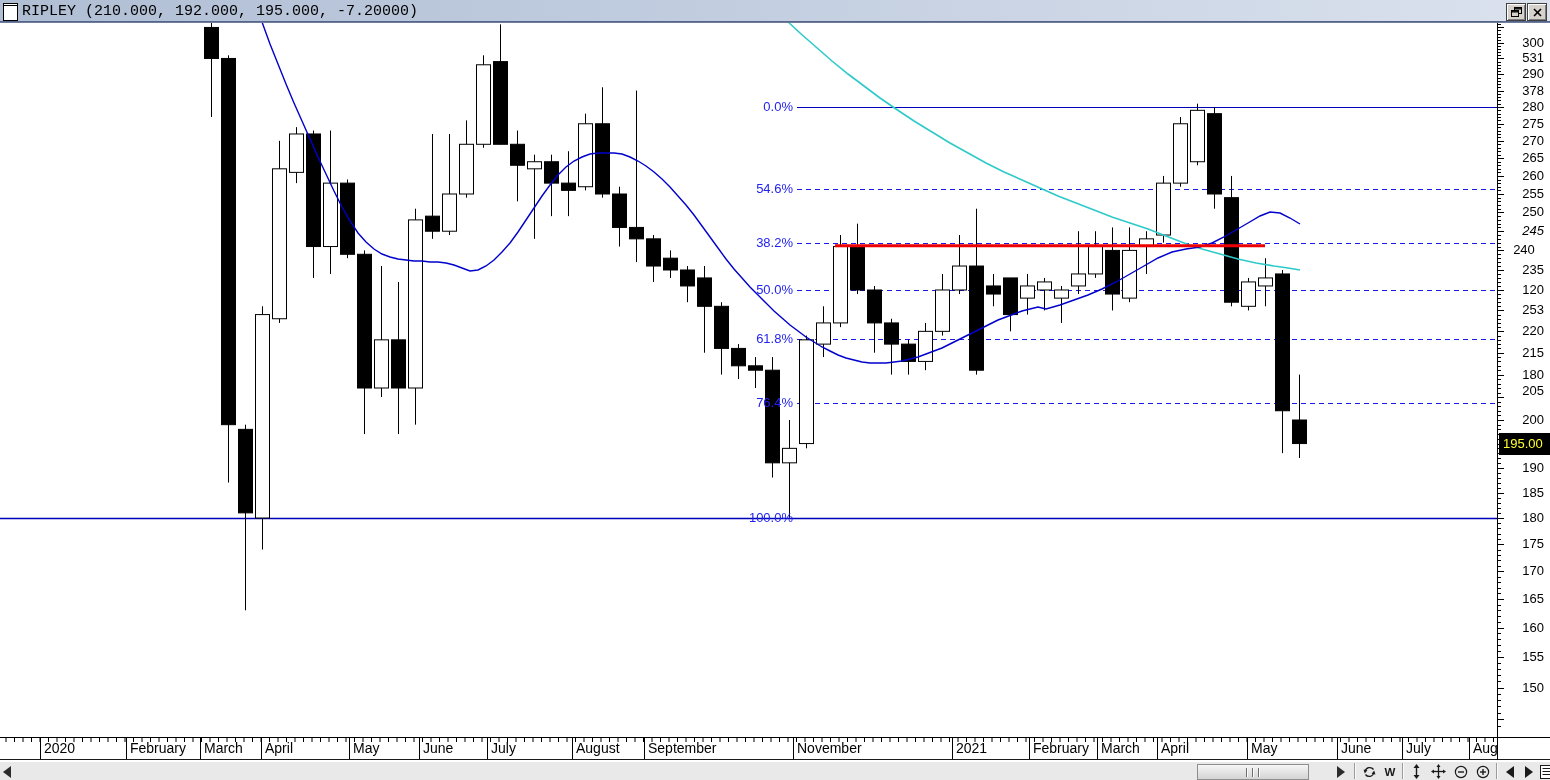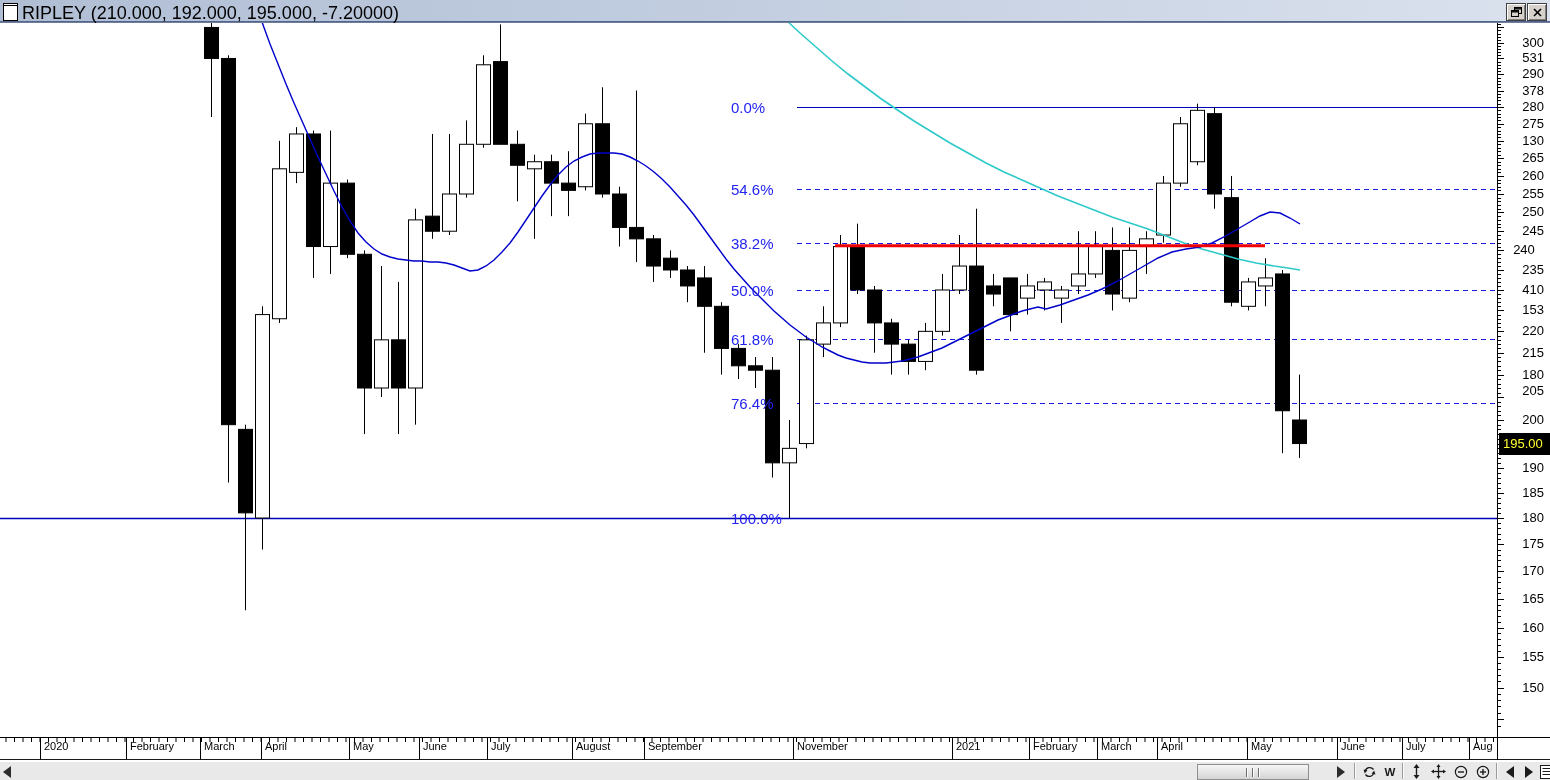--- a/index.html
+++ b/index.html
@@ -3,30 +3,30 @@
 <meta charset="utf-8">
 <style>
   html,body{margin:0;padding:0;}
   body{width:1550px;height:780px;position:relative;overflow:hidden;background:#ffffff;
        font-family:"Liberation Sans", sans-serif; -webkit-font-smoothing:none;}
   #titlebar{position:absolute;left:0;top:0;width:1550px;height:21px;
     background:linear-gradient(90deg,#b0bed4 0%,#bfcbde 40%,#dbe2ee 100%);
     border-bottom:1px solid #54648c; z-index:6;}
   #win-icon{position:absolute;left:3px;top:3px;width:13px;height:14px;background:#fff;
     border:1px solid #000;border-top:3px double #000;}
-  #title-text{position:absolute;left:22px;top:3px;font-size:18px;color:#000;white-space:nowrap;}
+  #title-text{position:absolute;left:22px;top:3px;font-size:15px;color:#000;white-space:nowrap;font-family:Liberation Mono, monospace;}
   .tb-btn{position:absolute;top:3px;width:18px;height:16px;background:#d6d2cb;
     border:1px solid #404040; box-shadow:inset 1px 1px 0 #ffffff, inset -1px -1px 0 #7f7f7f;
     display:flex;align-items:center;justify-content:center;}
   #btn-restore{right:24px;}
   #btn-close{right:3px;}
   #chart-svg{position:absolute;left:0;top:0;z-index:1;}
   .y-label{position:absolute;width:40px;text-align:right;font-size:13px;color:#000;z-index:2;}
-  .fib-label{position:absolute;width:62px;font-size:15px;color:#2323f0;z-index:2;}
-  .month-label{position:absolute;top:740px;font-size:11px;color:#000;white-space:nowrap;z-index:2;}
+  .fib-label{position:absolute;width:62px;text-align:right;font-size:13px;color:#2323f0;z-index:2;}
+  .month-label{position:absolute;top:740px;font-size:14px;color:#000;white-space:nowrap;z-index:2;}
   #price-tag{position:absolute;left:1499px;width:50px;height:22px;background:#000;color:#ffff2e;
     font-size:13px;line-height:22px;padding-left:4px;z-index:3;}
   #bottombar{position:absolute;left:0;top:761px;width:1550px;height:19px;background:#e9e9e9;
     border-top:1px solid #ffffff;z-index:4;}
   #sb-thumb{position:absolute;left:1197px;top:2px;width:110px;height:14px;
     background:linear-gradient(#f6f6f6,#d4d4d4);border:1px solid #8e8e8e;
     display:flex;align-items:center;justify-content:center;gap:4px;}
   #sb-thumb span{display:block;width:1px;height:9px;background:#6e6e6e;border-right:1px solid #fbfbfb;}
   .sb-arrow{position:absolute;top:2px;width:13px;height:15px;display:flex;align-items:center;justify-content:center;}
   .tool-btn{position:absolute;top:1px;width:18px;height:17px;display:flex;align-items:center;justify-content:center;color:#1a1a1a;}
@@ -653,30 +653,30 @@
 <div class="fib-label" style="position: absolute; left: 731px; top: 281.5px;">50.0%</div>
 <div class="fib-label" style="position: absolute; left: 731px; top: 330.5px;">61.8%</div>
 <div class="fib-label" style="position: absolute; left: 731px; top: 394.5px;">76.4%</div>
 <div class="fib-label" style="position: absolute; left: 731px; top: 509.5px;">100.0%</div>
 <div class="y-label" style="position: absolute; left: 1504px; top: 35px;">300</div>
 <div class="y-label" style="position: absolute; left: 1504px; top: 50px;">531</div>
 <div class="y-label" style="position: absolute; left: 1504px; top: 66px;">290</div>
 <div class="y-label" style="position: absolute; left: 1504px; top: 83px;">378</div>
 <div class="y-label" style="position: absolute; left: 1504px; top: 99px;">280</div>
 <div class="y-label" style="position: absolute; left: 1504px; top: 116px;">275</div>
-<div class="y-label" style="position: absolute; left: 1504px; top: 133px;">130</div>
+<div class="y-label" style="position: absolute; left: 1504px; top: 133px;">270</div>
 <div class="y-label" style="position: absolute; left: 1504px; top: 150px;">265</div>
 <div class="y-label" style="position: absolute; left: 1504px; top: 168px;">260</div>
 <div class="y-label" style="position: absolute; left: 1504px; top: 186px;">255</div>
 <div class="y-label" style="position: absolute; left: 1504px; top: 204px;">250</div>
-<div class="y-label" style="position: absolute; left: 1504px; top: 223px;">245</div>
+<div class="y-label" style="position: absolute; left: 1504px; top: 223px; font-style: italic;">245</div>
 <div class="y-label" style="position: absolute; left: 1504px; top: 242px; text-align: center;">240</div>
 <div class="y-label" style="position: absolute; left: 1504px; top: 262px;">235</div>
-<div class="y-label" style="position: absolute; left: 1504px; top: 282px;">410</div>
-<div class="y-label" style="position: absolute; left: 1504px; top: 302px;">153</div>
+<div class="y-label" style="position: absolute; left: 1504px; top: 282px;">120</div>
+<div class="y-label" style="position: absolute; left: 1504px; top: 302px;">253</div>
 <div class="y-label" style="position: absolute; left: 1504px; top: 323px;">220</div>
 <div class="y-label" style="position: absolute; left: 1504px; top: 345px;">215</div>
 <div class="y-label" style="position: absolute; left: 1504px; top: 367px;">180</div>
 <div class="y-label" style="position: absolute; left: 1504px; top: 383px;">205</div>
 <div class="y-label" style="position: absolute; left: 1504px; top: 412px;">200</div>
 <div class="y-label" style="position: absolute; left: 1504px; top: 436px;">195</div>
 <div class="y-label" style="position: absolute; left: 1504px; top: 460px;">190</div>
 <div class="y-label" style="position: absolute; left: 1504px; top: 485px;">185</div>
 <div class="y-label" style="position: absolute; left: 1504px; top: 510px;">180</div>
 <div class="y-label" style="position: absolute; left: 1504px; top: 536px;">175</div>

